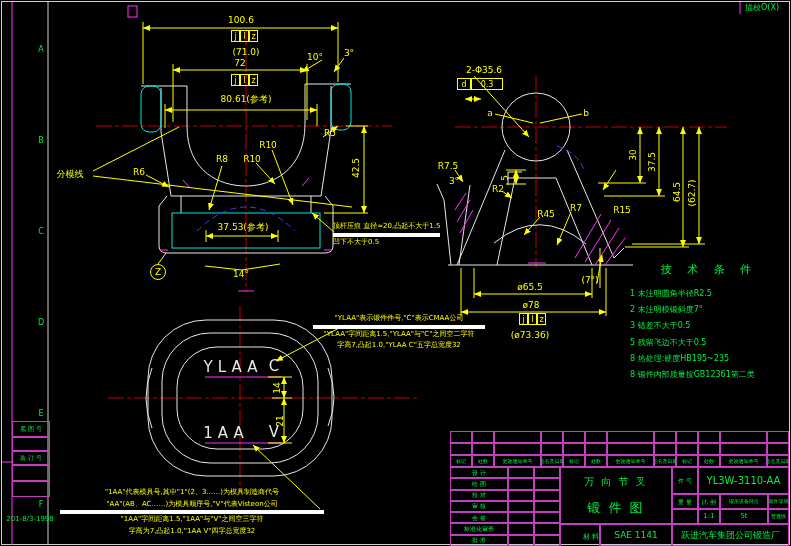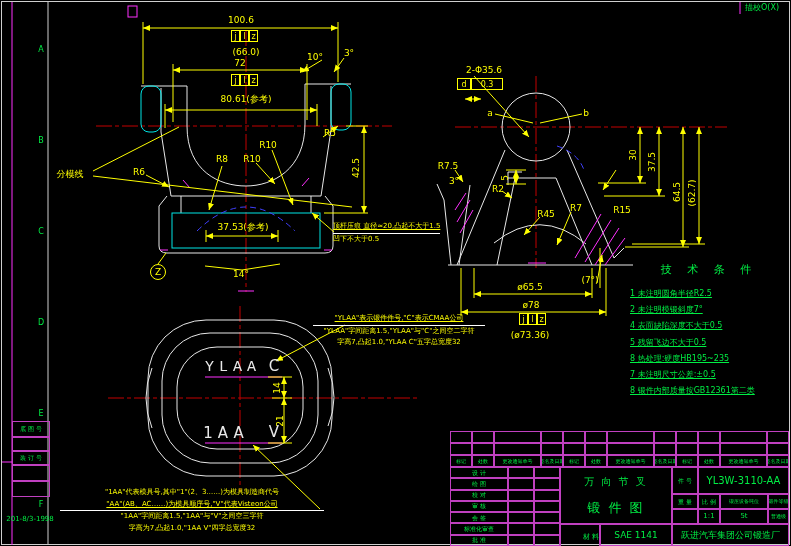--- a/index.html
+++ b/index.html
@@ -23,27 +23,27 @@
        display:flex;align-items:center;justify-content:center;font-size:8px;}
   .cell{position:absolute;border:1px solid #c040c0;box-sizing:border-box;color:#00ee44;
         display:flex;align-items:center;justify-content:center;text-align:center;
         overflow:hidden;white-space:nowrap;line-height:1;}
   .cell.nb{border:none;letter-spacing:2px;}
   .gdt{position:absolute;display:flex;}
   .gdt div{border:1px solid #ffff00;color:#ffff00;font-size:8px;width:9px;height:12px;
         display:flex;align-items:center;justify-content:center;box-sizing:border-box;}
   .note{position:absolute;color:#ffff00;font-size:7px;line-height:11.5px;white-space:nowrap;
         text-align:center;}
-  .note .ul{border-bottom:1px solid #ffffff;text-decoration:underline;}
+  .note .ul{border-bottom:4px solid #ffffff;}
   #note-ejector{left:333px;top:221px;text-align:left;}
   #note-ylaa{left:313px;top:313px;width:172px;}
   #note-1aa{left:60px;top:487px;width:264px;}
   #tech{position:absolute;left:630px;top:262px;width:158px;color:#00ee44;}
   #tech .tech-title{text-align:center;font-size:11px;letter-spacing:6px;margin-bottom:9px;color:#00ee44;}
-  #tech .titem{font-size:8px;line-height:16.2px;white-space:nowrap;text-decoration:underline;}
+  #tech .titem{font-size:8px;line-height:16.2px;white-space:nowrap;}
 </style>
 </head>
 <body>
 
 <div id="stage">
 
 <svg width="791" height="546" viewBox="0 0 791 546">
   <defs>
     <marker id="ar" markerWidth="8" markerHeight="8" refX="7" refY="3" orient="auto-start-reverse" markerUnits="userSpaceOnUse">
       <path d="M0,0 L7,3 L0,6 Z" fill="#ffff00"></path>
@@ -169,21 +169,21 @@
     <line class="ext" x1="268" y1="377" x2="292" y2="377"></line>
     <line class="ext" x1="272" y1="398" x2="292" y2="398"></line>
     <line class="ext" x1="268" y1="443" x2="292" y2="443"></line>
     <line class="ldr" x1="345" y1="325" x2="276" y2="361"></line>
     <line class="ldr" x1="320" y1="509" x2="253" y2="445"></line>
   </g>
 </svg>
 
 <div id="labels">
       <div class="lbl" style="left: 241px; top: 20px; font-size: 9px; color: rgb(255, 255, 0);">100.6</div>
-      <div class="lbl" style="left: 246px; top: 52px; font-size: 9px; color: rgb(255, 255, 0);">(66.0)</div>
+      <div class="lbl" style="left: 246px; top: 52px; font-size: 9px; color: rgb(255, 255, 0);">(71.0)</div>
       <div class="lbl" style="left: 240px; top: 63px; font-size: 9px; color: rgb(255, 255, 0);">72</div>
       <div class="lbl" style="left: 315px; top: 57px; font-size: 9px; color: rgb(255, 255, 0);">10°</div>
       <div class="lbl" style="left: 349px; top: 53px; font-size: 9px; color: rgb(255, 255, 0);">3°</div>
       <div class="lbl" style="left: 246px; top: 99px; font-size: 9px; color: rgb(255, 255, 0);">80.61(参考)</div>
       <div class="lbl" style="left: 330px; top: 133px; font-size: 9px; color: rgb(255, 255, 0);">R5</div>
       <div class="lbl" style="left: 139px; top: 172px; font-size: 9px; color: rgb(255, 255, 0);">R6</div>
       <div class="lbl" style="left: 222px; top: 159px; font-size: 9px; color: rgb(255, 255, 0);">R8</div>
       <div class="lbl" style="left: 268px; top: 145px; font-size: 9px; color: rgb(255, 255, 0);">R10</div>
       <div class="lbl" style="left: 252px; top: 159px; font-size: 9px; color: rgb(255, 255, 0);">R10</div>
       <div class="lbl" style="left: 70px; top: 174px; font-size: 9px; color: rgb(255, 255, 0);">分模线</div>
@@ -204,21 +204,21 @@
       <div class="lbl rot" style="left: 633px; top: 155px; font-size: 9px; color: rgb(255, 255, 0);">30</div>
       <div class="lbl rot" style="left: 652px; top: 162px; font-size: 9px; color: rgb(255, 255, 0);">37.5</div>
       <div class="lbl rot" style="left: 677px; top: 192px; font-size: 9px; color: rgb(255, 255, 0);">64.5</div>
       <div class="lbl rot" style="left: 692px; top: 193px; font-size: 9px; color: rgb(255, 255, 0);">(62.7)</div>
       <div class="lbl" style="left: 590px; top: 280px; font-size: 9px; color: rgb(255, 255, 0);">(7°)</div>
       <div class="lbl" style="left: 530px; top: 287px; font-size: 9px; color: rgb(255, 255, 0);">ø65.5</div>
       <div class="lbl" style="left: 531px; top: 305px; font-size: 9px; color: rgb(255, 255, 0);">ø78</div>
       <div class="lbl" style="left: 530px; top: 335px; font-size: 9px; color: rgb(255, 255, 0);">(ø73.36)</div>
       <div class="lbl rot" style="left: 277px; top: 388px; font-size: 9px; color: rgb(255, 255, 0);">14</div>
       <div class="lbl rot" style="left: 280px; top: 421px; font-size: 9px; color: rgb(255, 255, 0);">21</div>
-      <div class="lbl" style="left: 233px; top: 367px; font-size: 15px; color: rgb(232, 232, 232); letter-spacing: 5px; font-family: Liberation Mono, monospace;">YLAA</div>
+      <div class="lbl" style="left: 233px; top: 367px; font-size: 15px; color: rgb(232, 232, 232); letter-spacing: 5px;">YLAA</div>
       <div class="lbl" style="left: 274px; top: 366px; font-size: 15px; color: rgb(232, 232, 232);">C</div>
       <div class="lbl" style="left: 226px; top: 433px; font-size: 15px; color: rgb(232, 232, 232); letter-spacing: 5px;">1AA</div>
       <div class="lbl" style="left: 274px; top: 432px; font-size: 15px; color: rgb(232, 232, 232);">V</div>
       <div class="lbl" style="left: 762px; top: 8px; font-size: 8px; color: rgb(0, 238, 68);">描校O(X)</div>
       <div class="lbl" style="left: 30px; top: 519px; font-size: 7px; color: rgb(0, 238, 68);">201-8/3-1998</div>
       <div class="lbl" style="left: 41px; top: 50px; font-size: 8px; color: rgb(0, 238, 68);">A</div>
       <div class="lbl" style="left: 41px; top: 141px; font-size: 8px; color: rgb(0, 238, 68);">B</div>
       <div class="lbl" style="left: 41px; top: 232px; font-size: 8px; color: rgb(0, 238, 68);">C</div>
       <div class="lbl" style="left: 41px; top: 323px; font-size: 8px; color: rgb(0, 238, 68);">D</div>
       <div class="lbl" style="left: 41px; top: 414px; font-size: 8px; color: rgb(0, 238, 68);">E</div>
@@ -342,21 +342,20 @@
       <div class="ul">"AA"(AB、AC……)为模具顺序号,"V"代表Visteon公司</div>
       <div>"1AA"字间距离1.5,"1AA"与"V"之间空三字符</div>
       <div>字高为7,凸起1.0,"1AA V"四字总宽度32</div>
     </div>
 
 <div id="tech">
   <div class="tech-title">技 术 条 件</div>
   <div id="tech-items">
         <div class="titem">1  未注明圆角半径R2.5</div>
         <div class="titem">2  未注明模锻斜度7°</div>
-        <div class="titem">4  表面缺陷深度不大于0.5</div>
+        <div class="titem">3  错差不大于0.5</div>
         <div class="titem">5  残留飞边不大于0.5</div>
         <div class="titem">8  热处理:硬度HB195~235</div>
-        <div class="titem">7  未注明尺寸公差:±0.5</div>
         <div class="titem">8  锻件内部质量按GB12361第二类</div>
       </div>
 </div>
 
 </div>
 
 </body></html>

